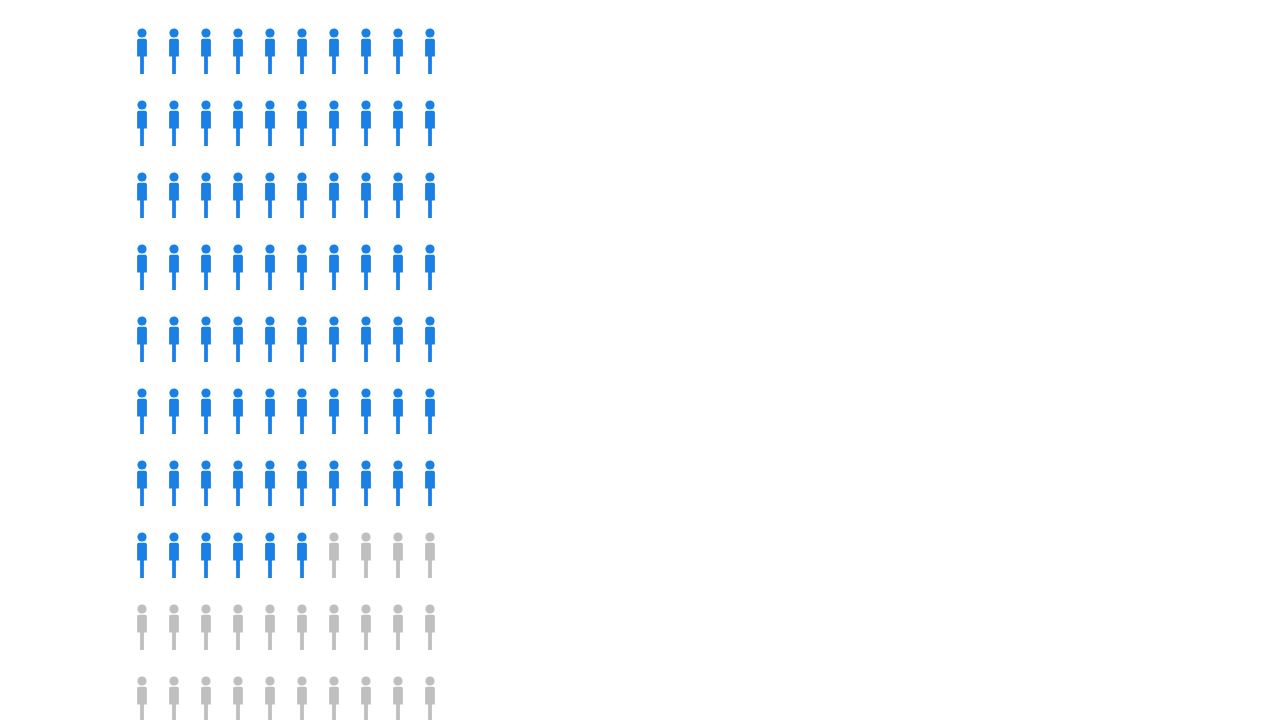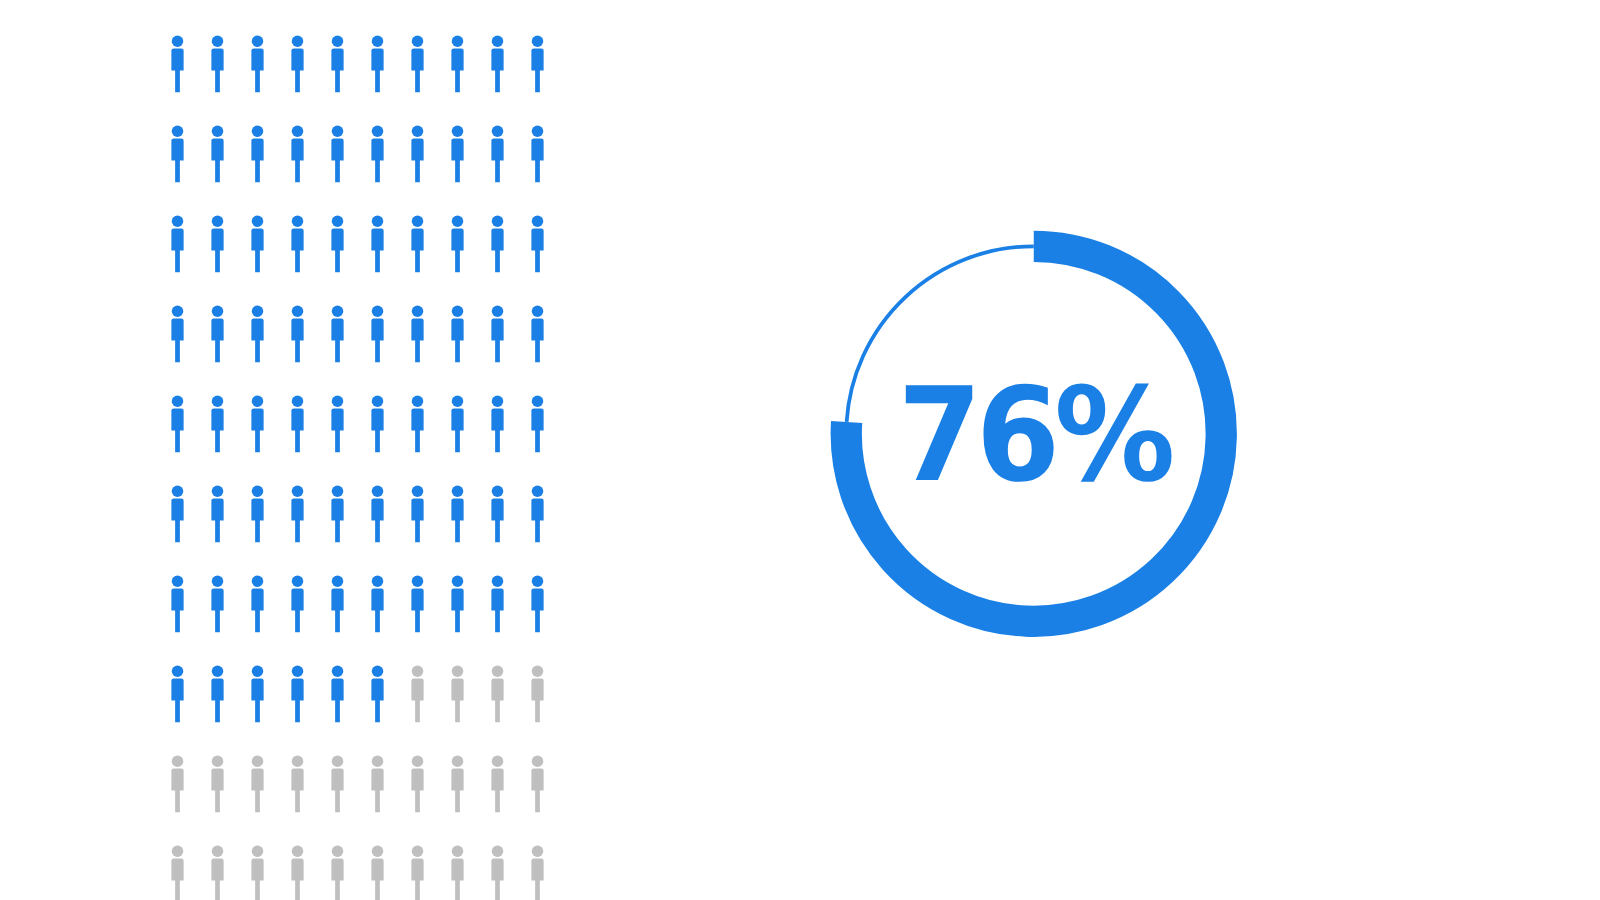--- a/index.html
+++ b/index.html
@@ -708,23 +708,14 @@
         </span>
         <span style="position:absolute;left:288px;top:0;">
           <svg class="person-figure" viewBox="0 0 20 46" aria-hidden="true">
             <circle cx="10" cy="5" r="4.6" fill="#bfbfbf"></circle>
             <path fill="#bfbfbf" d="M5.1,12.6 C5.1,11.5 6.0,10.8 7.1,10.8 L12.9,10.8 C14.0,10.8 14.9,11.5 14.9,12.6 L14.9,28.4 L11.9,28.4 L11.9,46 L8.1,46 L8.1,28.4 L5.1,28.4 Z"></path>
           </svg>
         </span>
       </div>
     </div>
 
-  <div id="donut-panel">
-    <svg id="donut-svg" viewBox="0 0 340 340">
-      <path id="donut-track" fill="none" stroke-linecap="butt" d="M 20.30 160.58 A 150 150 0 0 1 170.00 20.00" stroke="#1a80e5" stroke-width="3"></path>
-      <path id="donut-value" fill="none" stroke-linecap="butt" d="M 170.00 20.00 A 150 150 0 1 1 20.30 160.58" stroke="#1a80e5" stroke-width="25"></path>
-    </svg>
-    <div id="donut-percent-label">
-      <span>76%</span>
-    </div>
-  </div>
 
 </div>
 
 </body></html>

